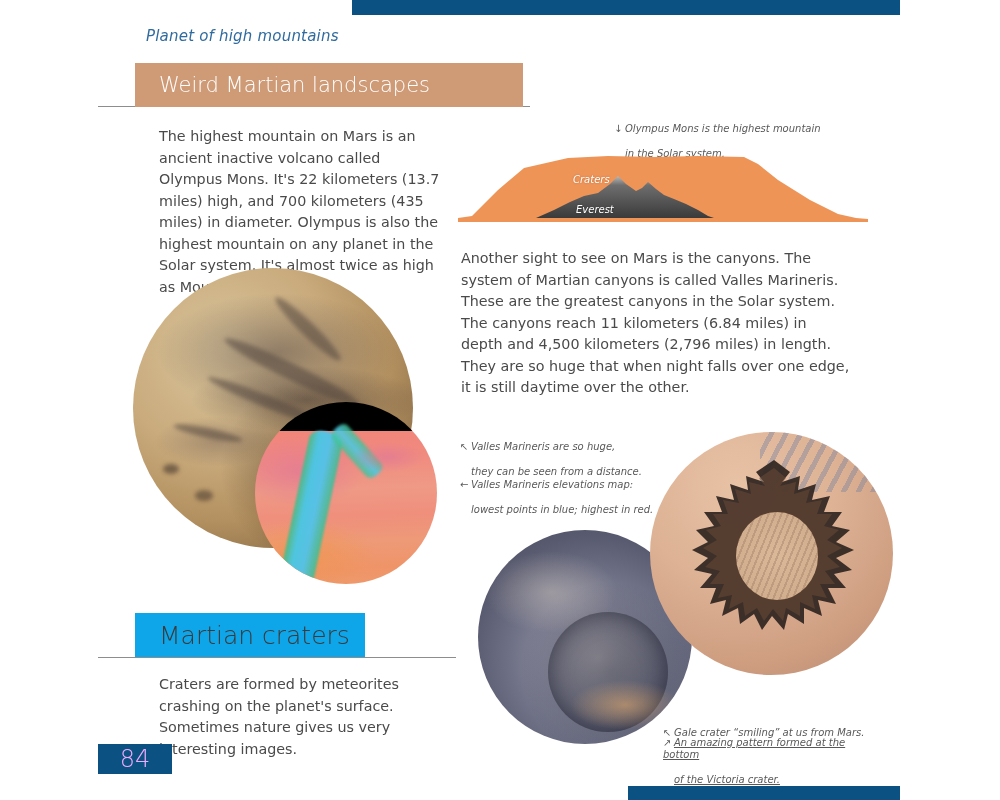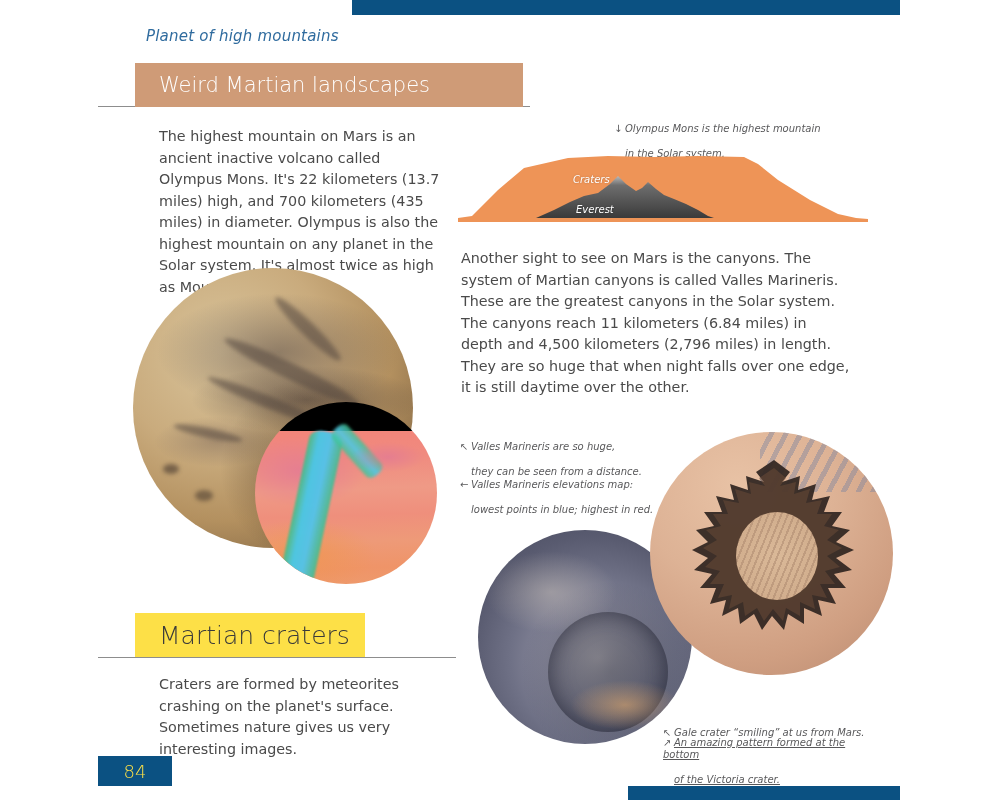--- a/index.html
+++ b/index.html
@@ -61,21 +61,21 @@
     white-space: nowrap;
   }
   .heading-1 {
     left: 135px; top: 63px; width: 388px; height: 44px;
     background: #cf9b77;
     color: #ffffff;
     font-size: 21px;
   }
   .heading-2 {
     left: 135px; top: 613px; width: 230px; height: 44px;
-    background: #fde047;
+    background: #0ea5e9;
     color: #3a3a3a;
     font-size: 25px;
   }
 
   
   .body-text {
     position: absolute;
     font-family: "DejaVu Sans", sans-serif;
     font-size: 14.3px;
     line-height: 21.5px;
@@ -255,28 +255,27 @@
         rgba(225,195,170,.15) 2px, rgba(225,195,170,.15) 6px),
       radial-gradient(circle at 50% 50%, #d9b795 0%, #caa583 100%);
   }
 
   
   .page-number {
     position: absolute;
     left: 98px; top: 744px;
     width: 74px; height: 30px;
     background: #0b5182;
-    color: #fde047;
+    color: #f0abfc;
     font-family: "DejaVu Sans", sans-serif;
     font-weight: 300;
-    font-size: 18px;
+    font-size: 24px;
     display: flex;
     align-items: center;
     justify-content: center;
-    margin-top: 12px;
   }
 </style>
 </head>
 <body>
 
 <div class="page">
 
   <div class="bar-top"></div>
   <div class="bar-bottom"></div>
 

